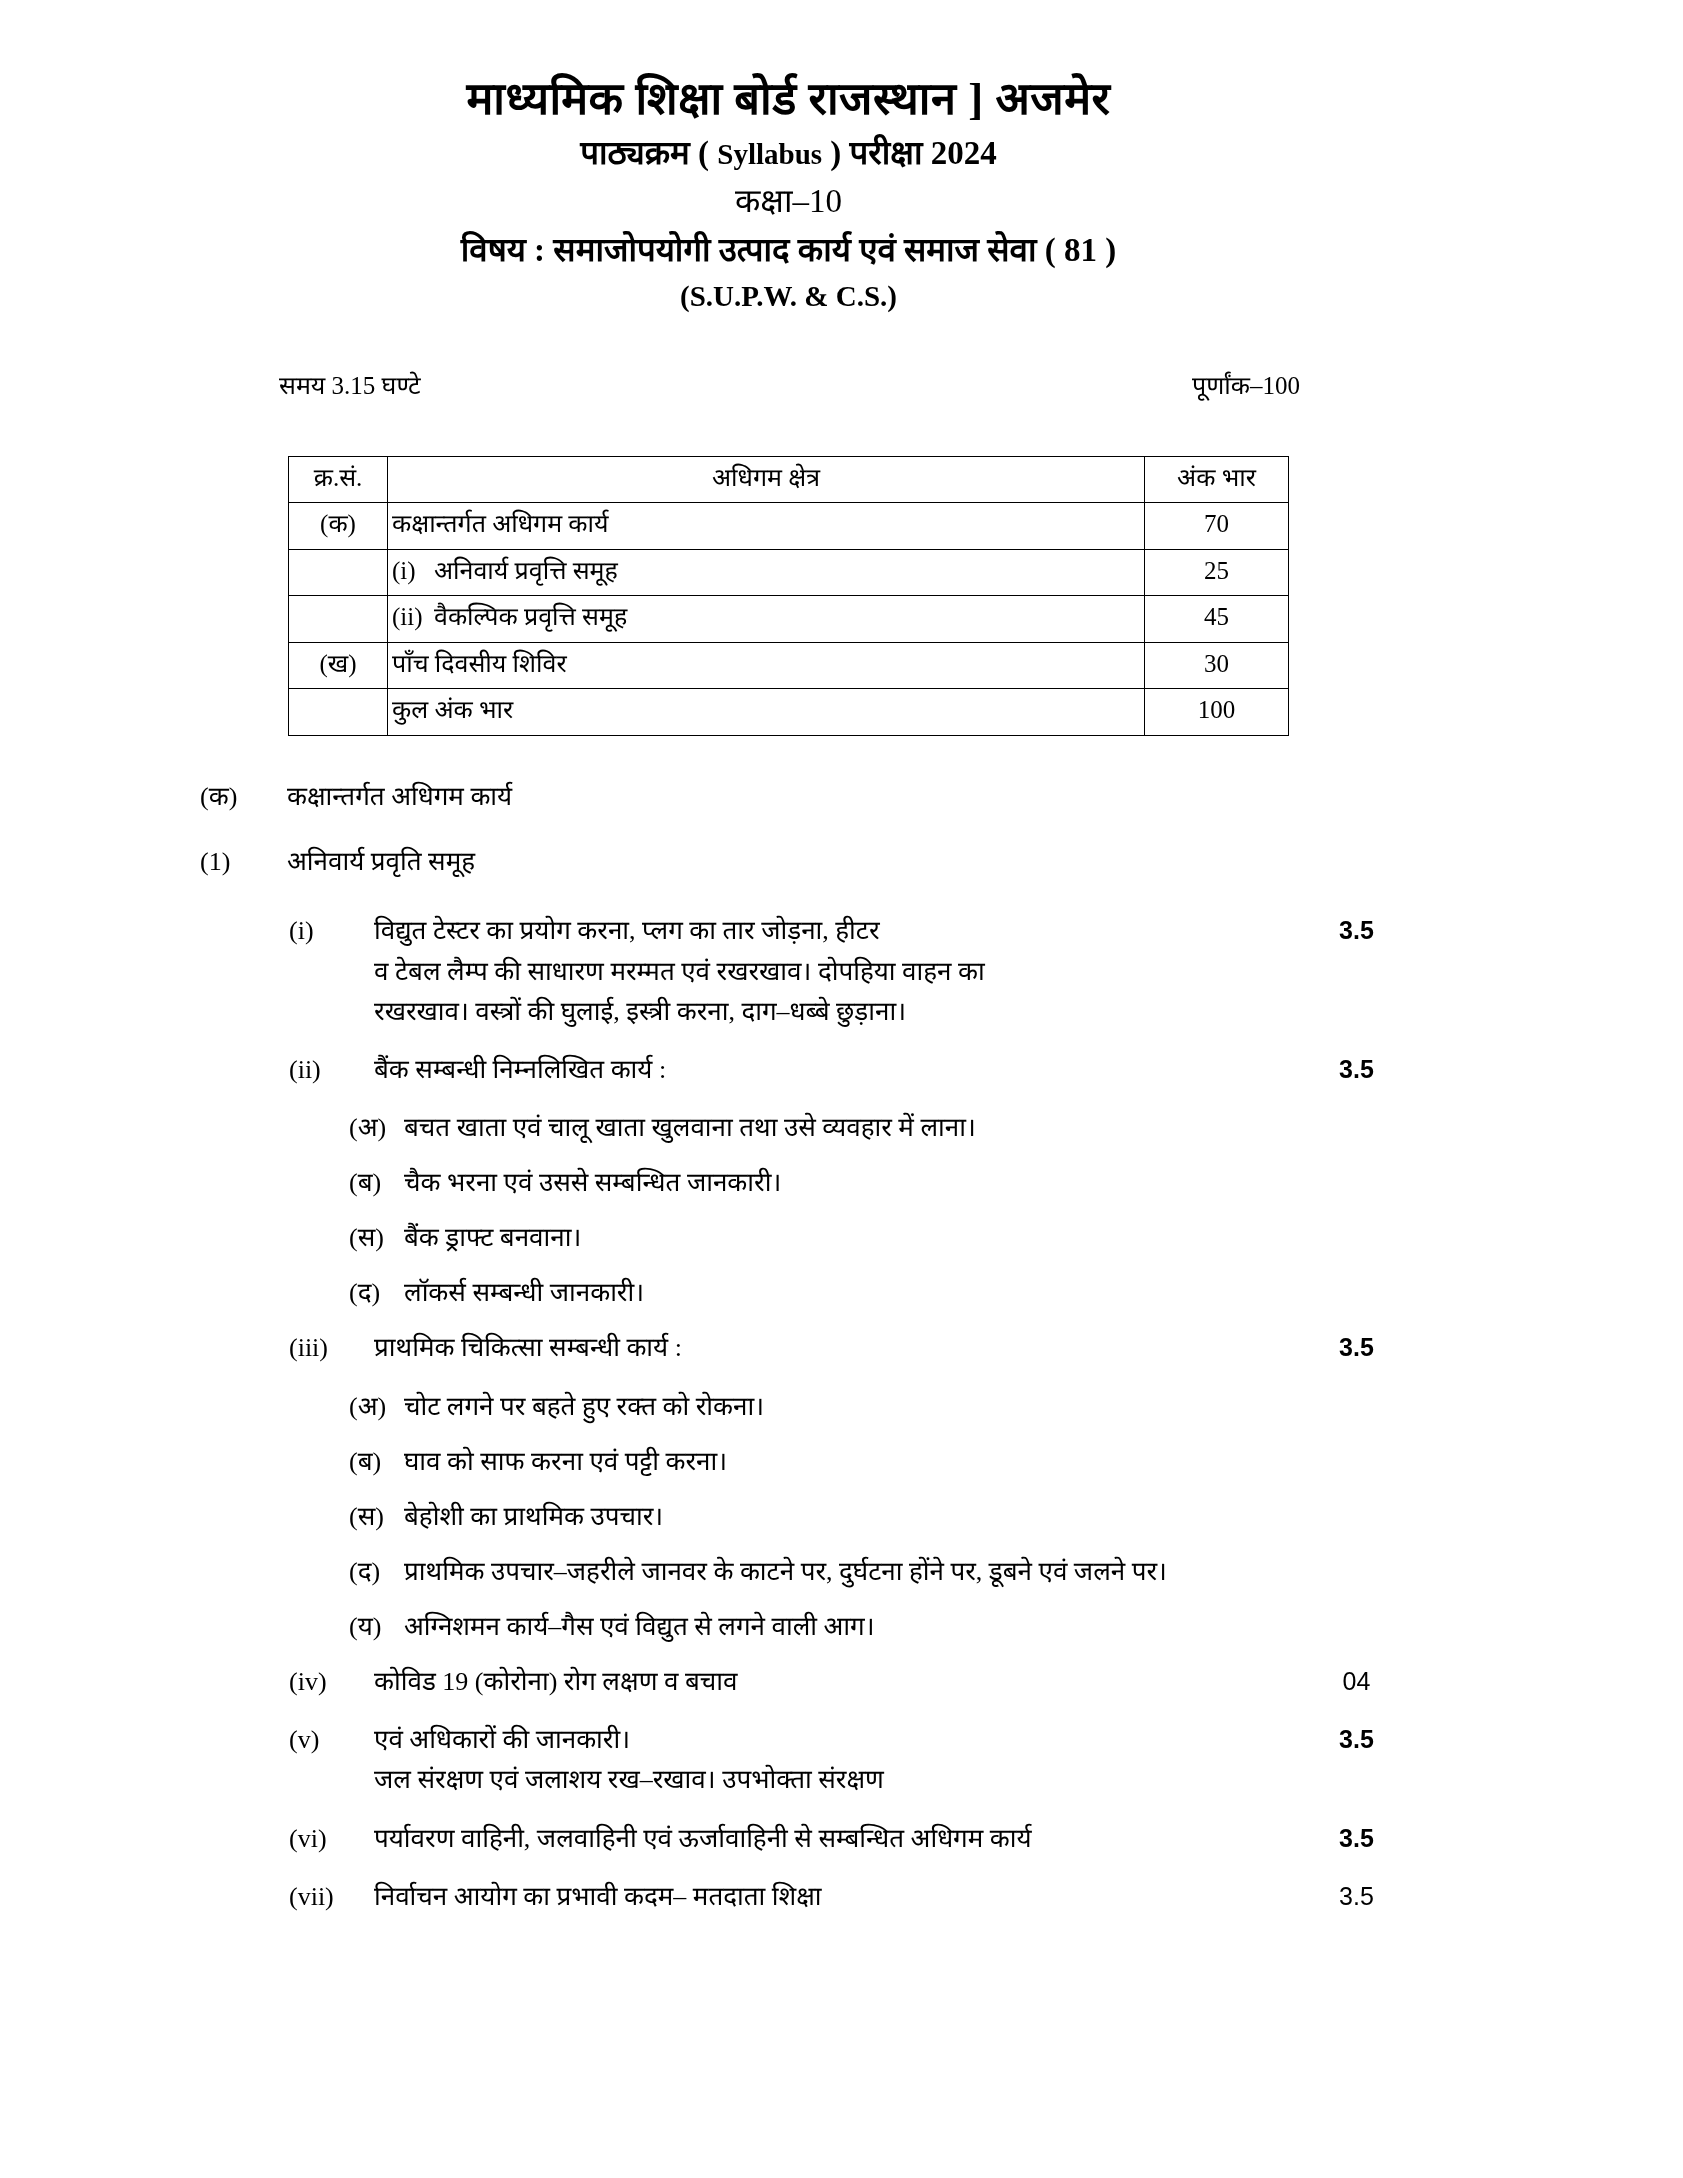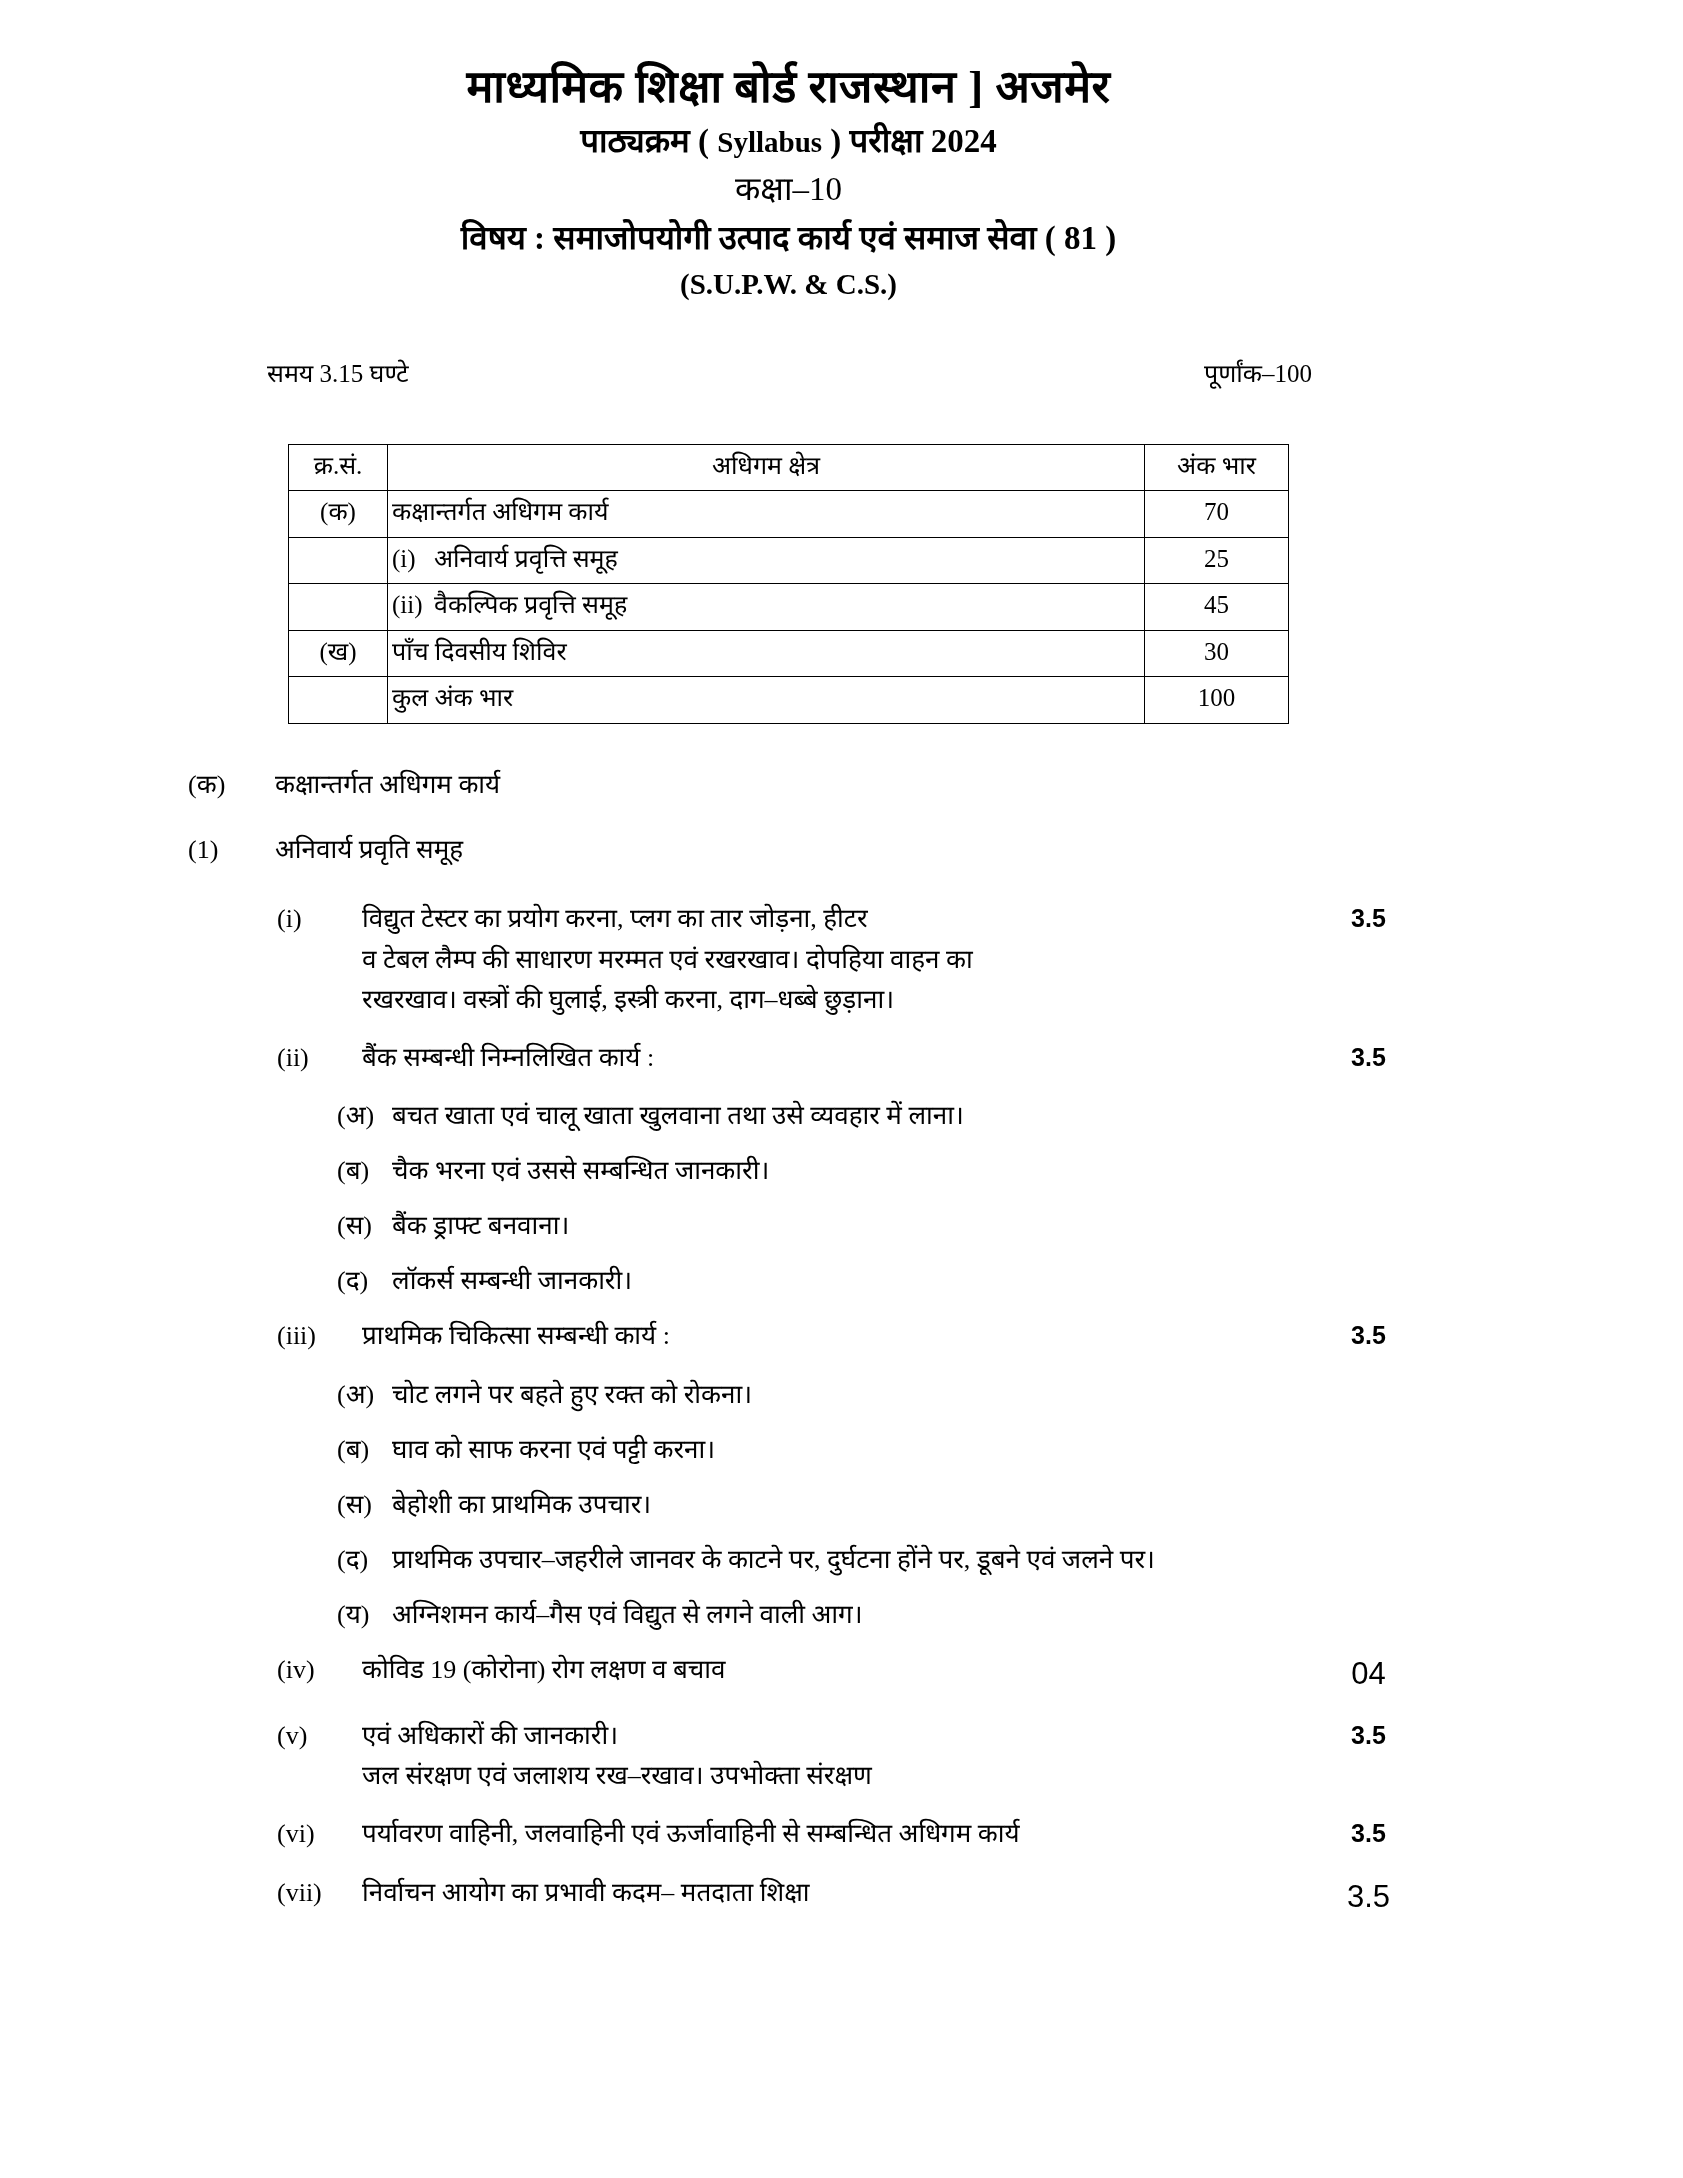--- a/index.html
+++ b/index.html
@@ -13,21 +13,21 @@
     font-family: "Liberation Serif", "DejaVu Serif", serif;
     color: #000000;
     position: relative;
     overflow: hidden;
   }
   .page {
     position: relative;
     width: 1577px;
     height: 2178px;
     box-sizing: border-box;
-    padding: 0;
+    padding: 12px;
   }
 
   
   .header {
     text-align: center;
     padding-top: 61px;
   }
   .title-main {
     font-size: 45px;
     font-weight: bold;
@@ -139,21 +139,21 @@
     padding-right: 12px;
   }
   .item .mark {
     flex: 0 0 119px;
     width: 119px;
     text-align: center;
     padding-right: 149px;
     box-sizing: content-box;
   }
   .mark.bold { font-weight: bold; font-family: "Liberation Sans", sans-serif; font-size: 25px;}
-  .mark.plain { font-weight: normal; font-family: "Liberation Sans", sans-serif; font-size: 31px;}
+  .mark.plain { font-weight: normal; font-family: "Liberation Sans", sans-serif; font-size: 25px;}
   .item .body .line { display: block; }
 
   .subitem {
     display: flex;
     font-size: 26px;
     line-height: 1.5;
     margin-bottom: 16px;
   }
   .subitem .slbl {
     flex: 0 0 55px;

